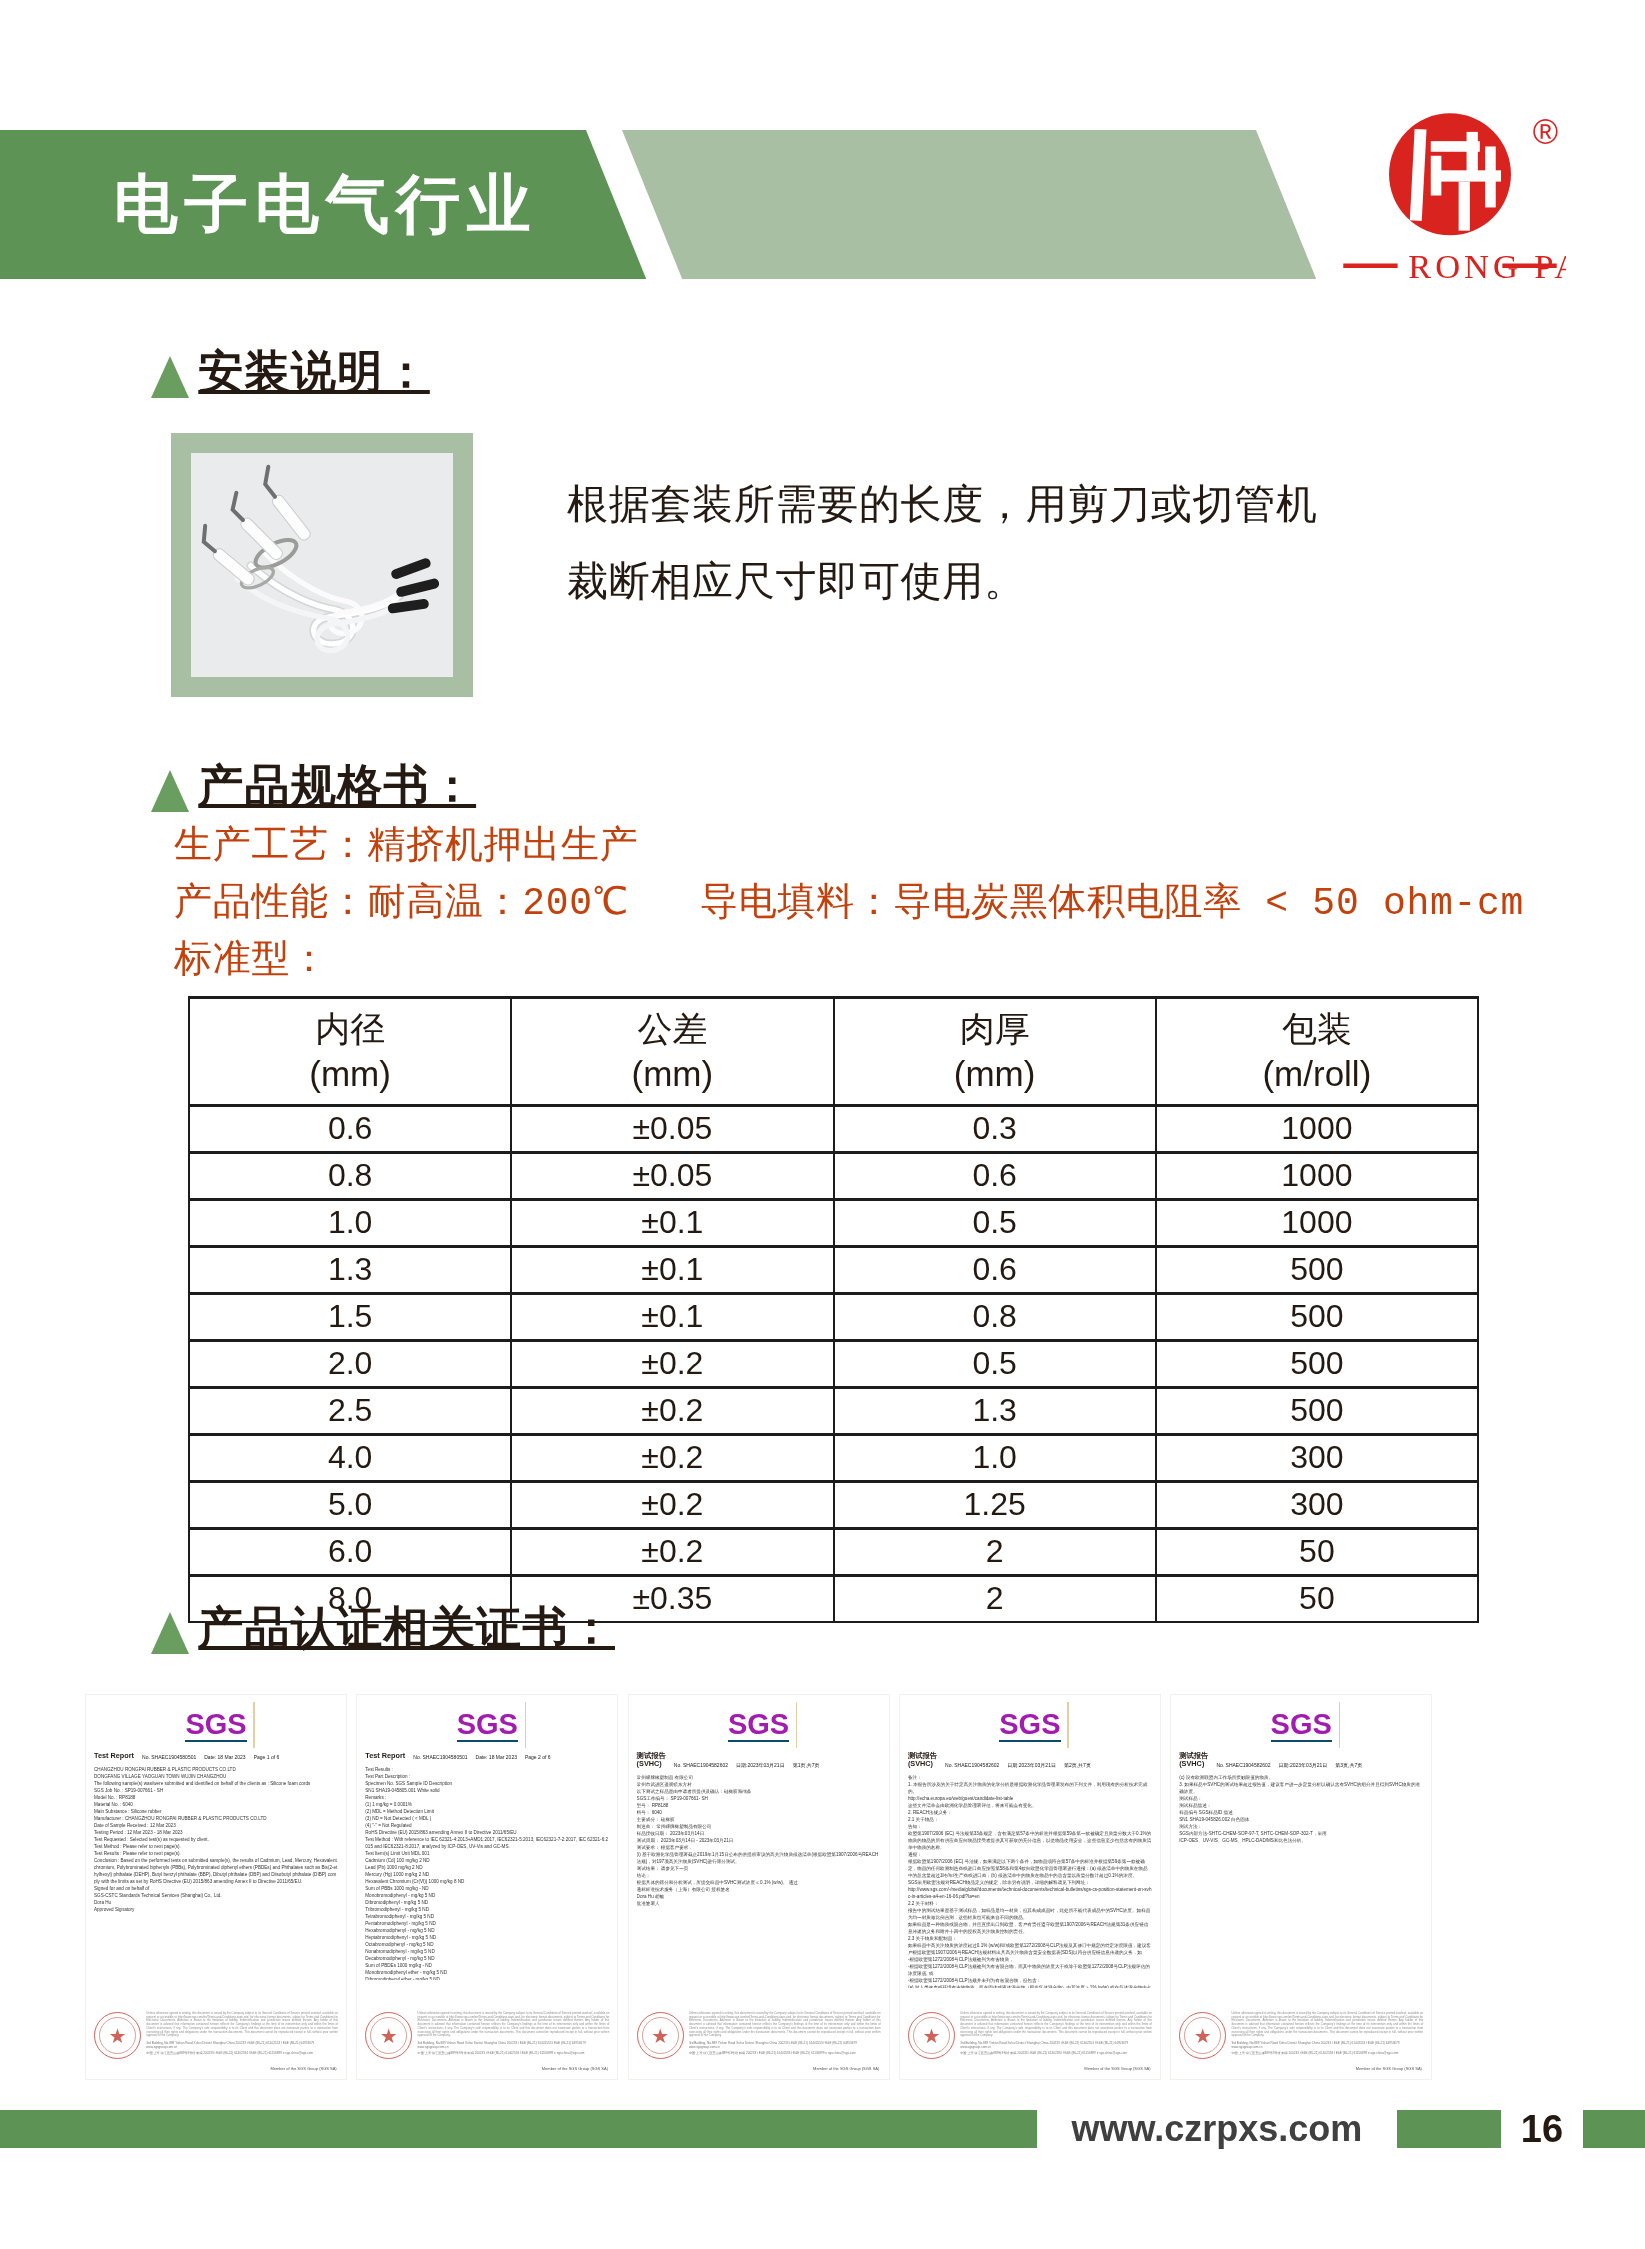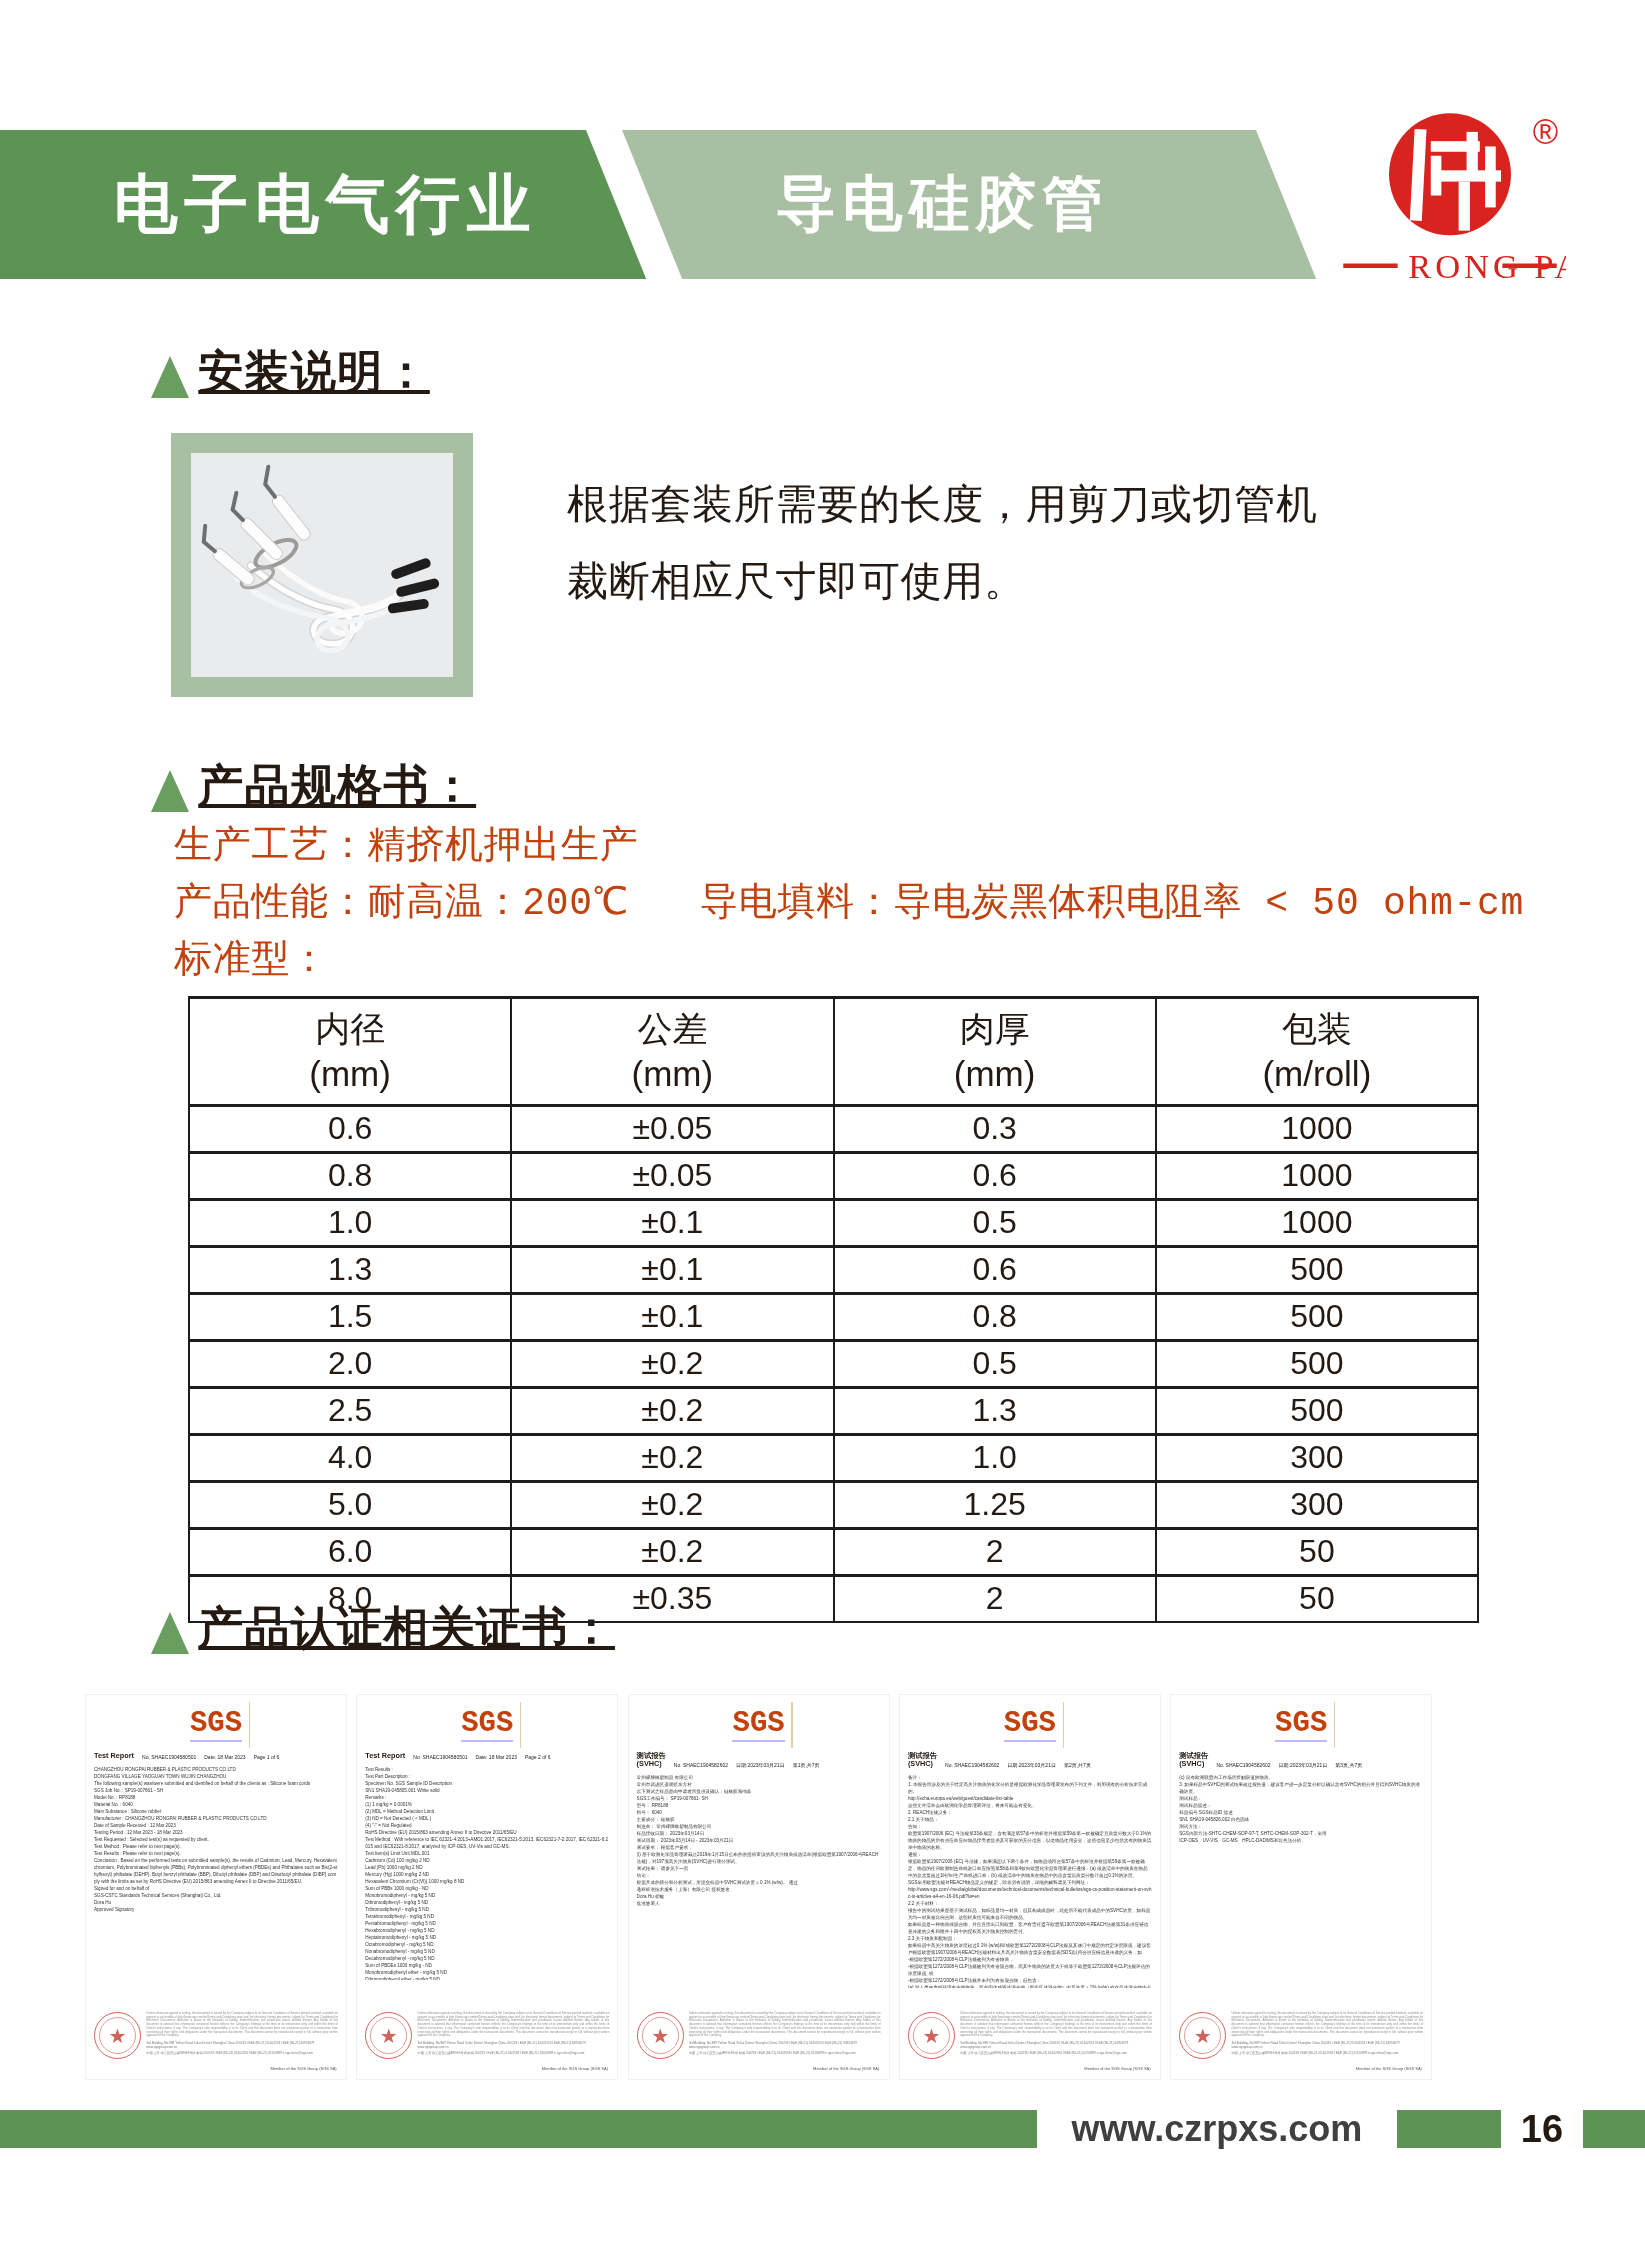--- a/index.html
+++ b/index.html
@@ -49,22 +49,22 @@
   .spec-table th div{line-height:45px;}
   .spec-table td{height:42px;font-size:32px;}
   .spec-table tr{border-top:3.3px solid #1c1c1c;padding-left:18px;}
 
   
   .cert-row{position:absolute;left:85px;top:1694px;width:1345px;height:384px;display:flex;gap:9.3px;}
   .cert{position:relative;width:260px;height:384px;background:#fff;border:0.7px solid #f1f1ee;
         overflow:hidden;flex:0 0 260px;}
   .sgs-wrap{position:relative;margin:13.3px auto 0 auto;width:64px;text-align:center;}
   .sgs-text{position:relative;display:inline-block;font-size:29px;font-weight:800;
-        color:#c2410c;letter-spacing:0px;line-height:32px;border-bottom:2px solid #c4b5fd;
-        font-family:Liberation Mono, monospace;}
+        color:#a21caf;letter-spacing:0px;line-height:32px;border-bottom:2px solid #0c4a6e;
+        font-family:Liberation Sans, sans-serif;}
   .sgs-text::after{content:"";position:absolute;right:-8px;top:-6.6px;width:1.3px;height:46px;background:#E3CEA6;}
   .cert-head{display:flex;align-items:flex-end;gap:8px;margin:9.3px 8px 0 8px;}
   .c-title{font-size:7.3px;font-weight:700;white-space:pre-line;line-height:8px;flex:0 0 auto;}
   .c-no,.c-date,.c-page{font-size:5px;color:#222;margin-top:1.3px;}
   .cert-body{margin:6.6px 8px 0 8px;height:214px;overflow:hidden;}
   .cline{font-size:4.6px;line-height:7px;color:#333;word-break:break-all;}
   .cert-foot{position:absolute;left:8px;right:8px;bottom:20px;display:flex;gap:5.3px;align-items:flex-start;}
   .seal{flex:0 0 45px;width:45px;height:45px;border:1.7px solid #C8473C;border-radius:50%;
         display:flex;align-items:center;justify-content:center;color:#C8473C;font-size:20px;
         opacity:.85;position:relative;}
@@ -82,21 +82,20 @@
         align-items:center;justify-content:center;font-size:38px;font-weight:600;color:#241a12;}
 </style>
 </head>
 <body>
 
 <div class="page">
 
   <div class="banner-left"></div>
   <div class="banner-right"></div>
   <div class="banner-label l1">电子电气行业</div>
-  <div class="banner-label l2">导电硅胶管</div>
 
   <svg class="logo" viewBox="0 0 350 258">
     <circle cx="175" cy="94" r="92" fill="#D8231F"></circle>
     <g fill="#ffffff">
       <rect x="118" y="26" width="18" height="138" transform="rotate(3 127 95)"></rect>
       <rect x="146" y="44" width="74" height="16"></rect>
       <rect x="200" y="30" width="17" height="60"></rect>
       <rect x="228" y="52" width="16" height="92"></rect>
       <rect x="148" y="88" width="104" height="17"></rect>
       <rect x="188" y="105" width="17" height="74"></rect>

